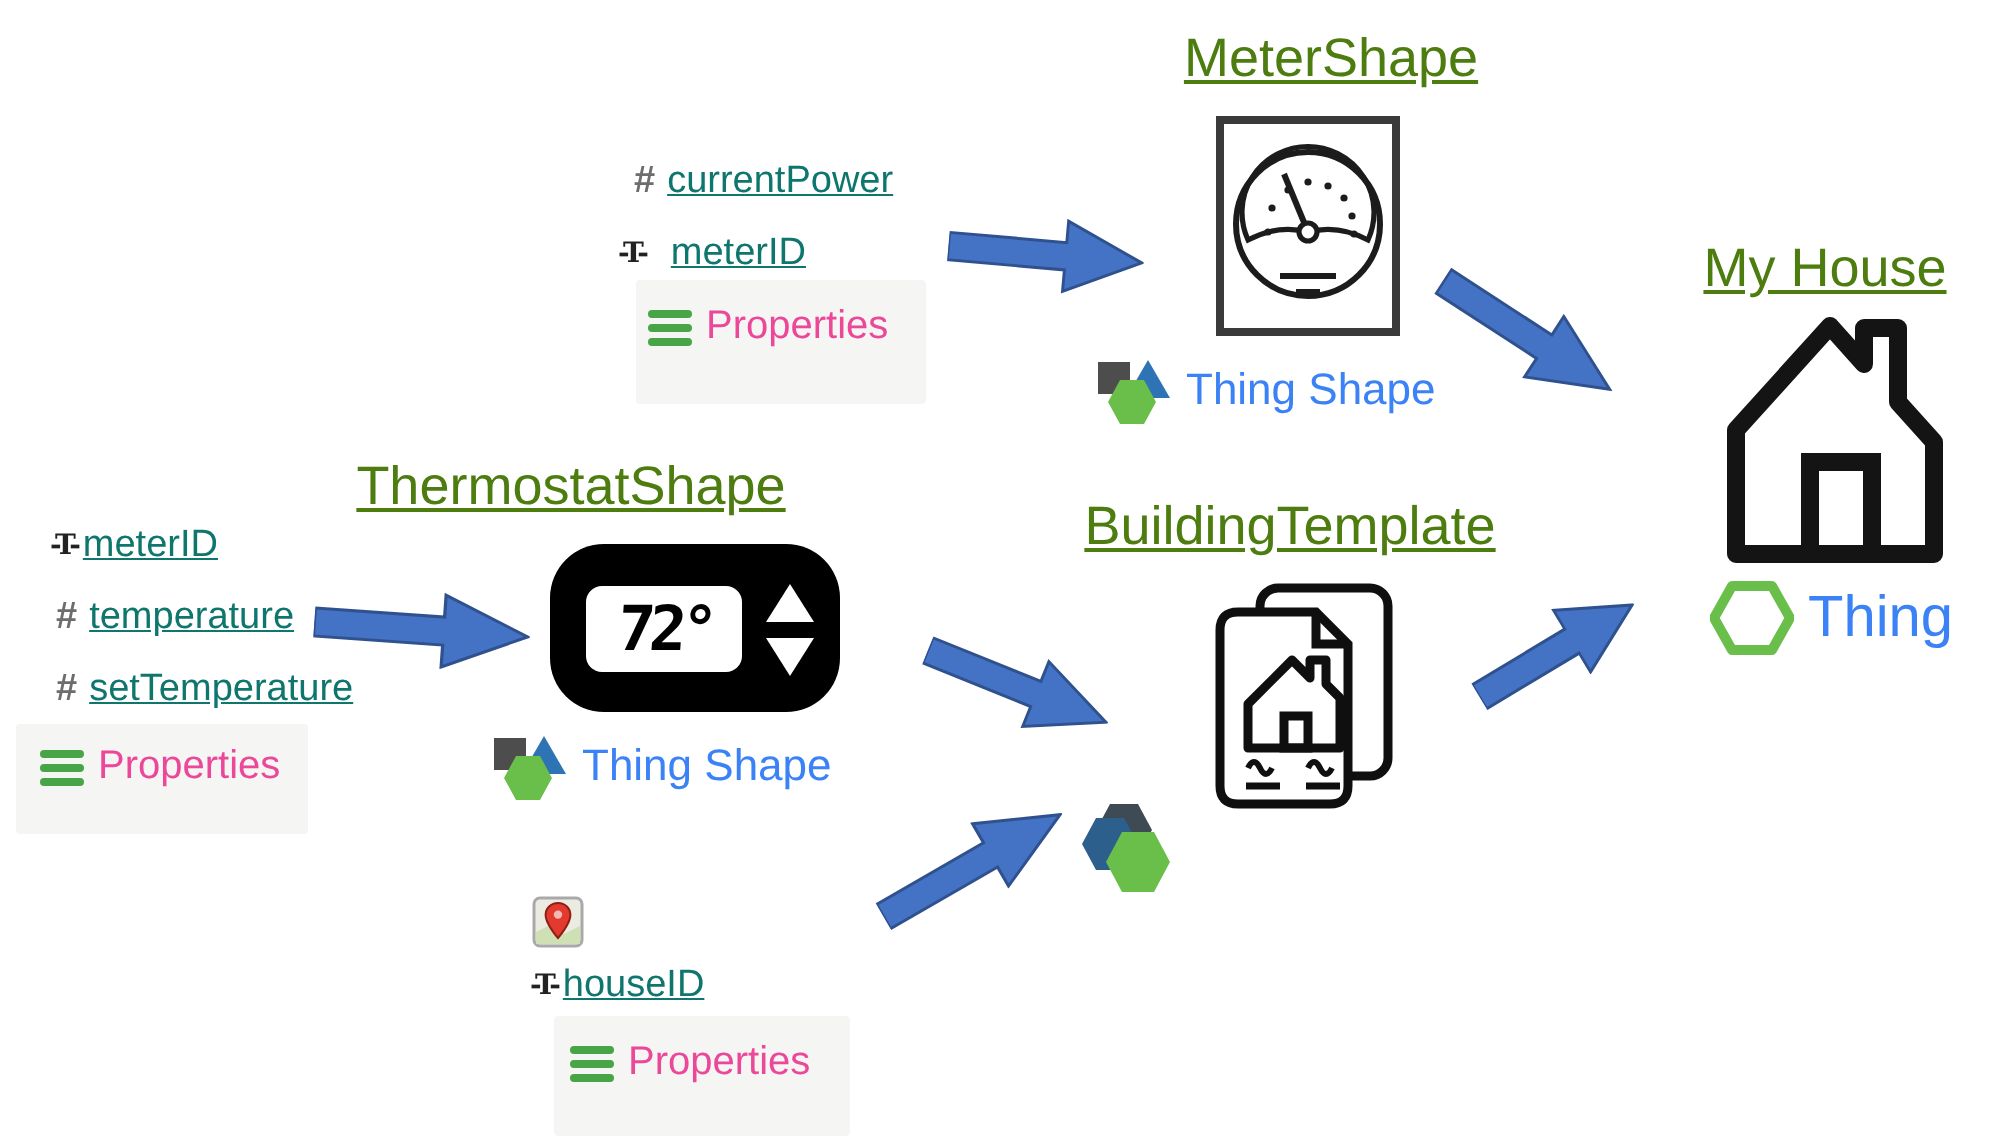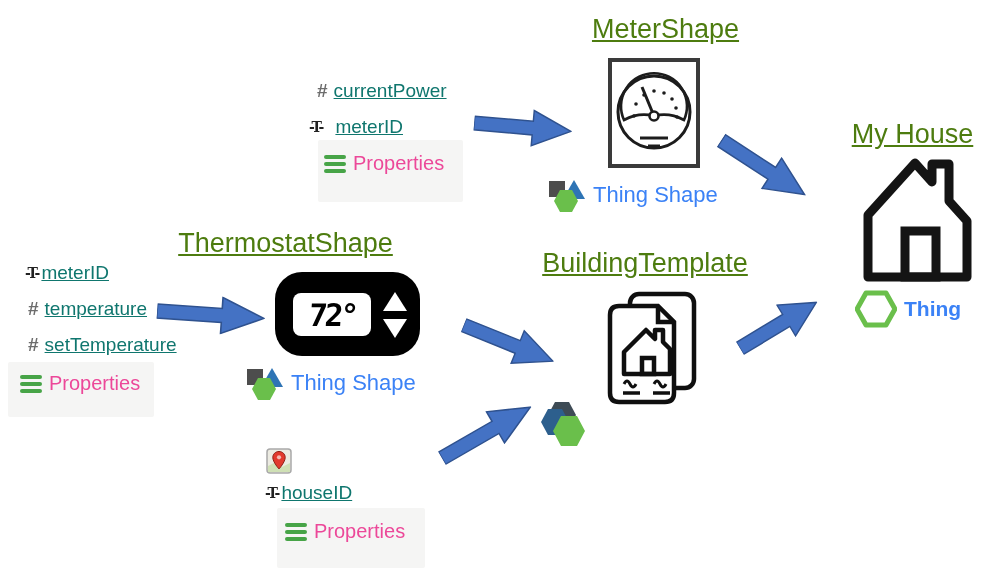--- a/index.html
+++ b/index.html
@@ -131,21 +131,21 @@
   <svg width="122" height="132" viewBox="0 0 122 132">
     <path d="M12,127 L12,65 L59,13 L76,32 L76,14 L93,14 L93,51 L111,71 L111,127 Z" fill="none" stroke="#141414" stroke-width="9" stroke-linejoin="round"></path>
     <rect x="49" y="81" width="31" height="46" fill="none" stroke="#141414" stroke-width="9"></rect>
   </svg>
 </div>
 
 <div class="type-row" style="left:855px;top:290px;">
   <svg width="42" height="38" viewBox="0 0 42 38">
     <polygon points="11,3 31,3 40,19 31,35 11,35 2,19" fill="none" stroke="#6abf4b" stroke-width="5" stroke-linejoin="round"></polygon>
   </svg>
-  <span class="green-label" style="font-size:21px;margin-left:7px;font-weight:bold;">Thing</span>
+  <span class="green-label" style="font-size:29px;margin-left:7px;">Thing</span>
 </div>
 
 <div class="abs title" style="left:168px;top:228px;width:235px;">ThermostatShape</div>
 
 <div class="thermo-body">
   <div class="thermo-display">
     <span class="seg-text">72°</span>
   </div>
   <svg class="abs" style="left:107px;top:18px;" width="26" height="50" viewBox="0 0 26 50">
     <polygon points="1,21 13,2 25,21" fill="#ffffff"></polygon>

